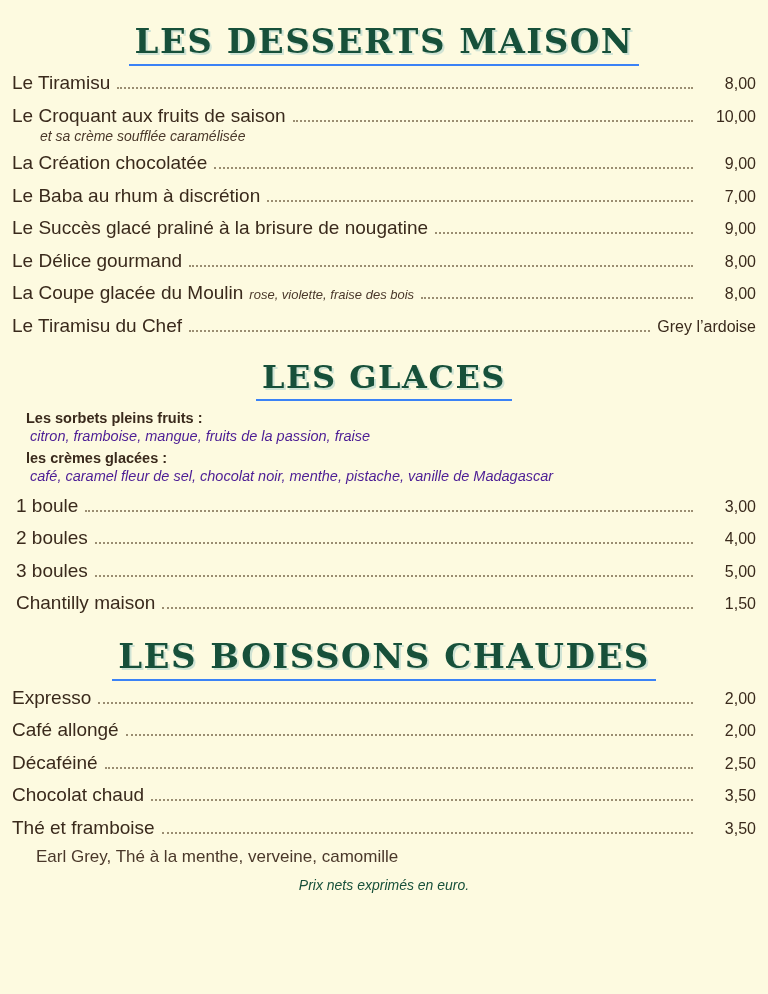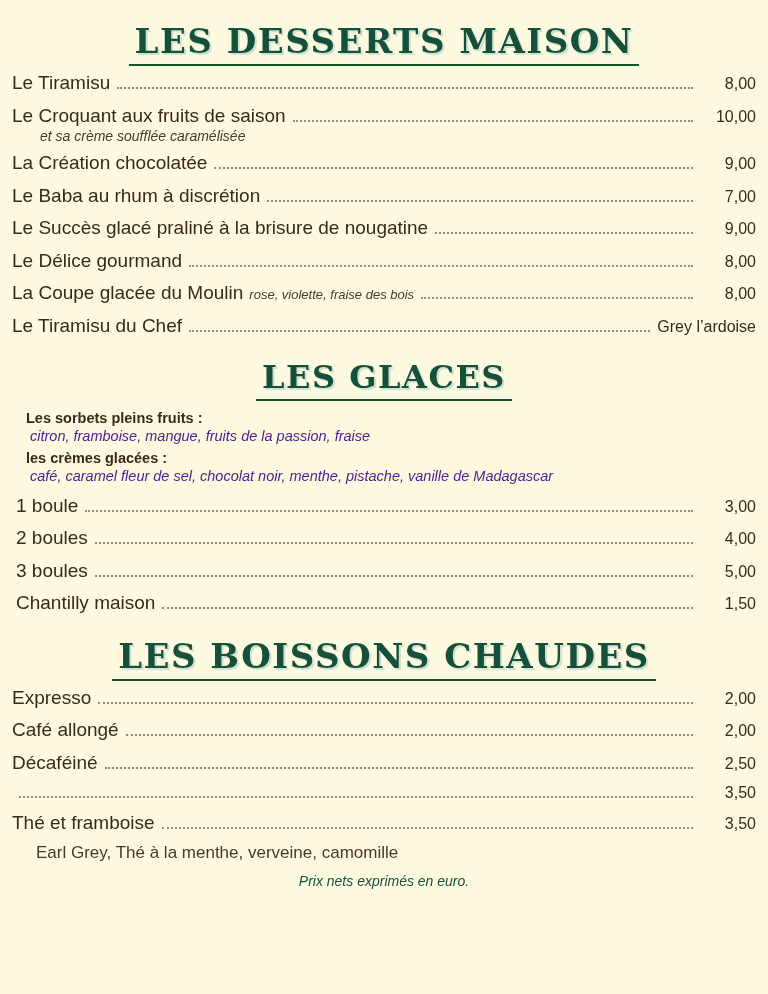--- a/index.html
+++ b/index.html
@@ -29,21 +29,21 @@
     padding: 0;
   }
   .section-title {
     display: inline-block;
     font-family: "DejaVu Serif", serif;
     font-weight: bold;
     font-size: 34px;
     letter-spacing: 1.5px;
     color: #17503a;
     text-shadow: 2px 2px 0 #cfe3d4;
-    border-bottom: 2px solid #14532d;
+    border-bottom: 2px solid #3b82f6;
     padding: 0 6px 3px 6px;
     line-height: 1.15;
     text-transform: uppercase;
   }
   .section-title.small {
     font-size: 32px;
   }
 
   
   .items {
@@ -243,20 +243,21 @@
       <span class="name">Café allongé</span>
       <span class="dots"></span>
       <span class="price">2,00</span>
     </div>
     <div class="row">
       <span class="name">Décaféiné</span>
       <span class="dots"></span>
       <span class="price">2,50</span>
     </div>
     <div class="row">
+      <span class="name">Chocolat chaud</span>
       <span class="dots"></span>
       <span class="price">3,50</span>
     </div>
     <div class="row">
       <span class="name">Thé et framboise</span>
       <span class="dots"></span>
       <span class="price">3,50</span>
     </div>
   </div>
 

